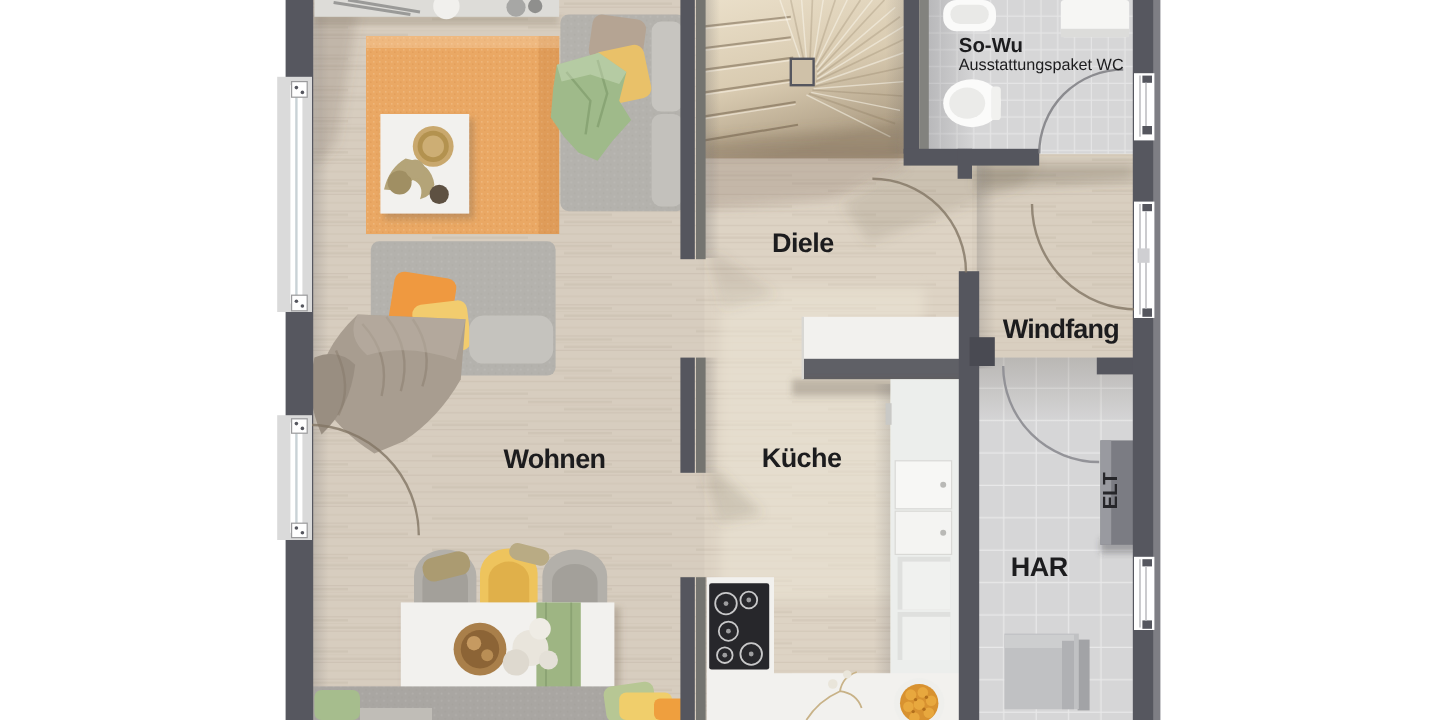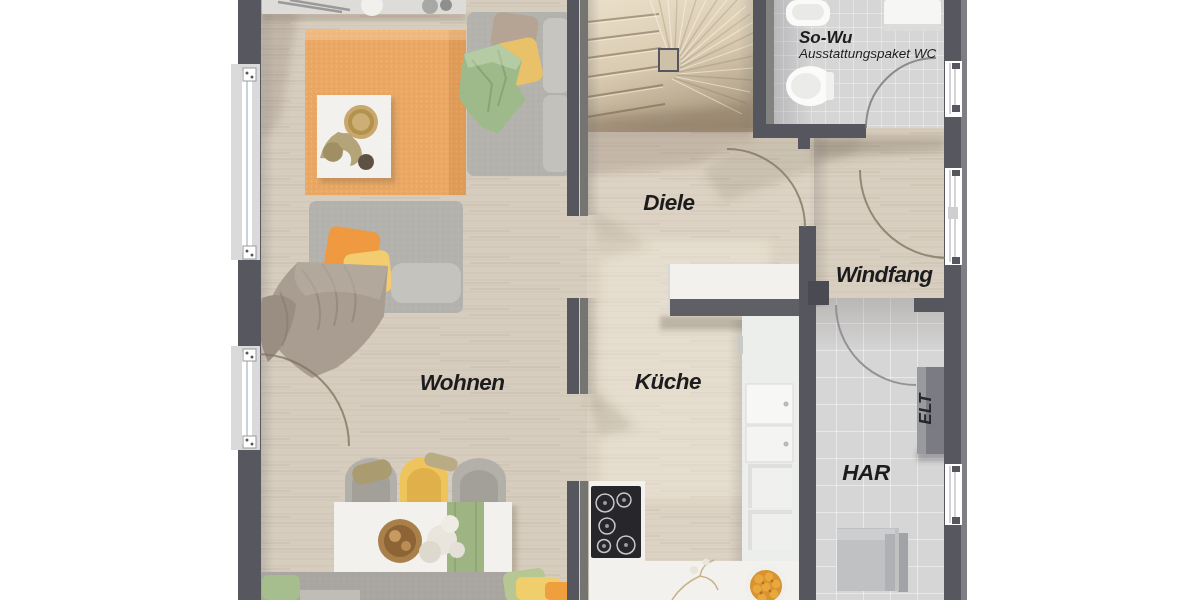--- a/index.html
+++ b/index.html
@@ -1,16 +1,16 @@
 <!DOCTYPE html>
 <html><head>
 <meta charset="utf-8">
 <style>
   html,body{margin:0;padding:0;background:#ffffff;}
-  .wrap{width:1200px;height:600px;position:relative;overflow:hidden;background:#b91c1c;font-style:italic;}
+  .wrap{width:1200px;height:600px;position:relative;overflow:hidden;background:#b91c1c;}
   text{font-family:"Liberation Sans",sans-serif;}
 </style>
 </head>
 <body>
 <div class="wrap">
 <svg width="1200" height="600" viewBox="0 0 1200 600">
 <defs>
   <pattern id="plank" width="220" height="26" patternUnits="userSpaceOnUse">
     <rect width="220" height="26" fill="none"></rect>
     <path d="M0 6 H220 M0 13 H220 M0 20 H220 M0 26 H220" stroke="rgba(125,106,84,0.10)" stroke-width="1"></path>

